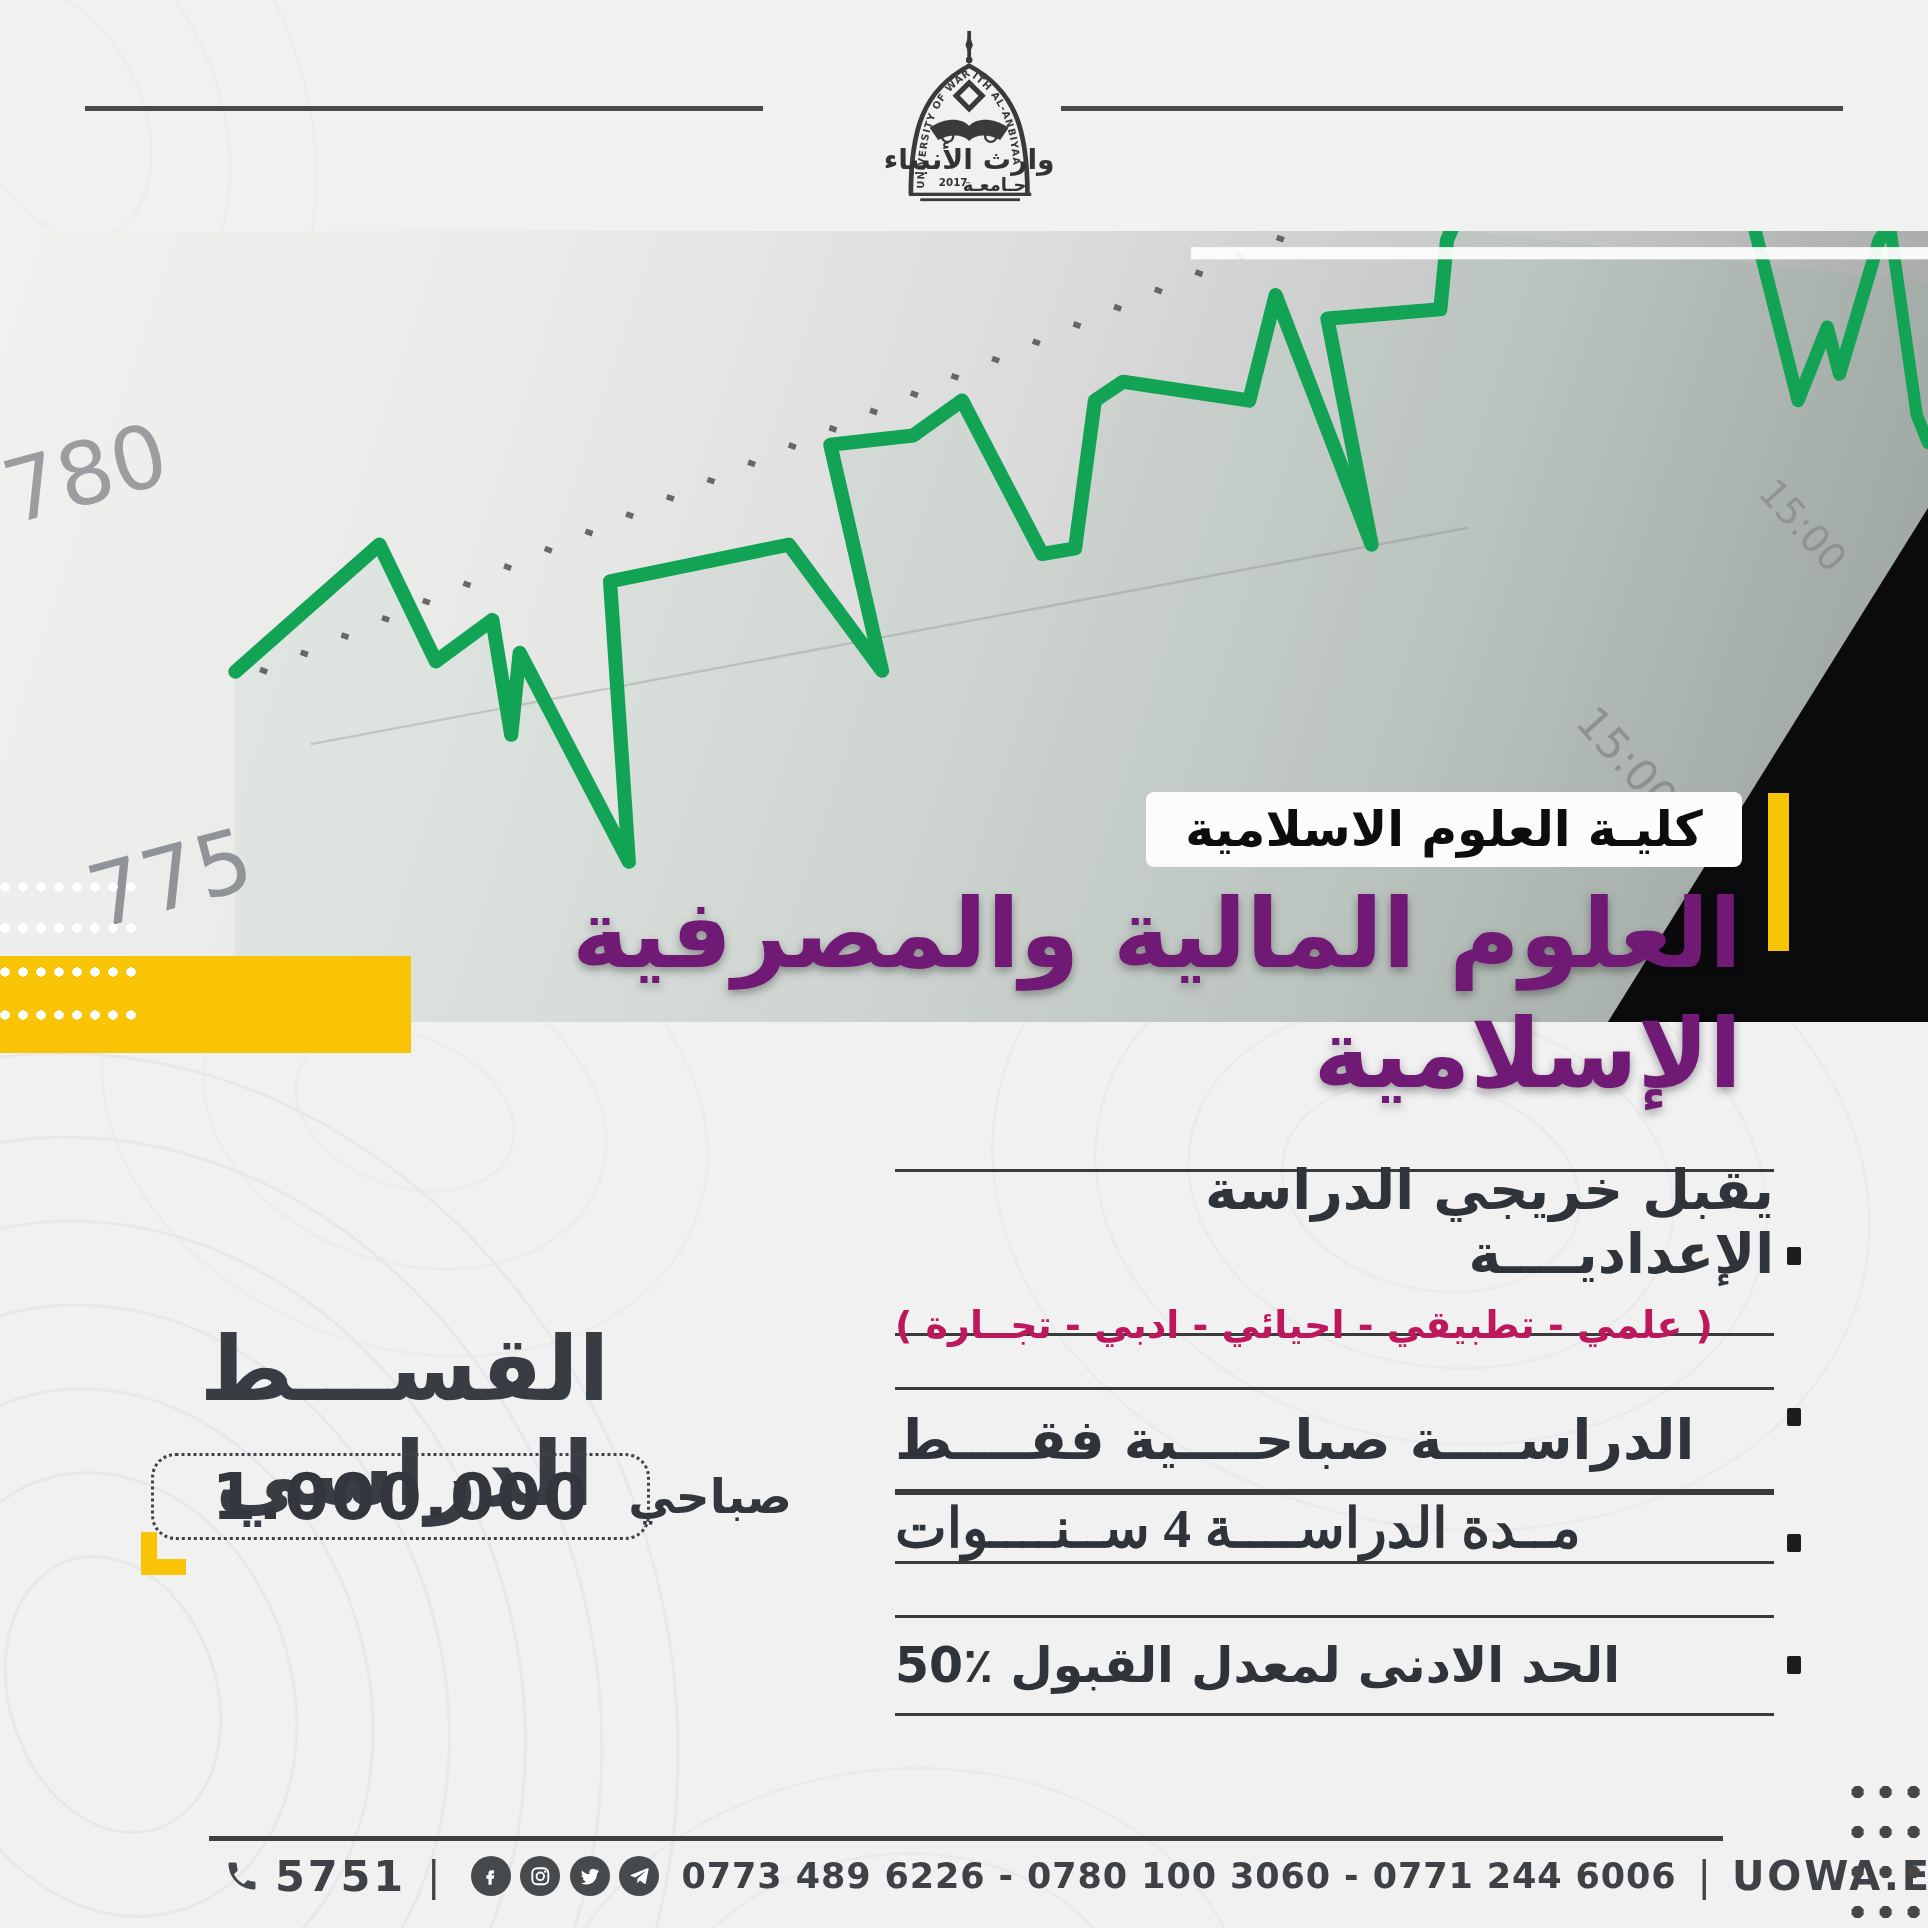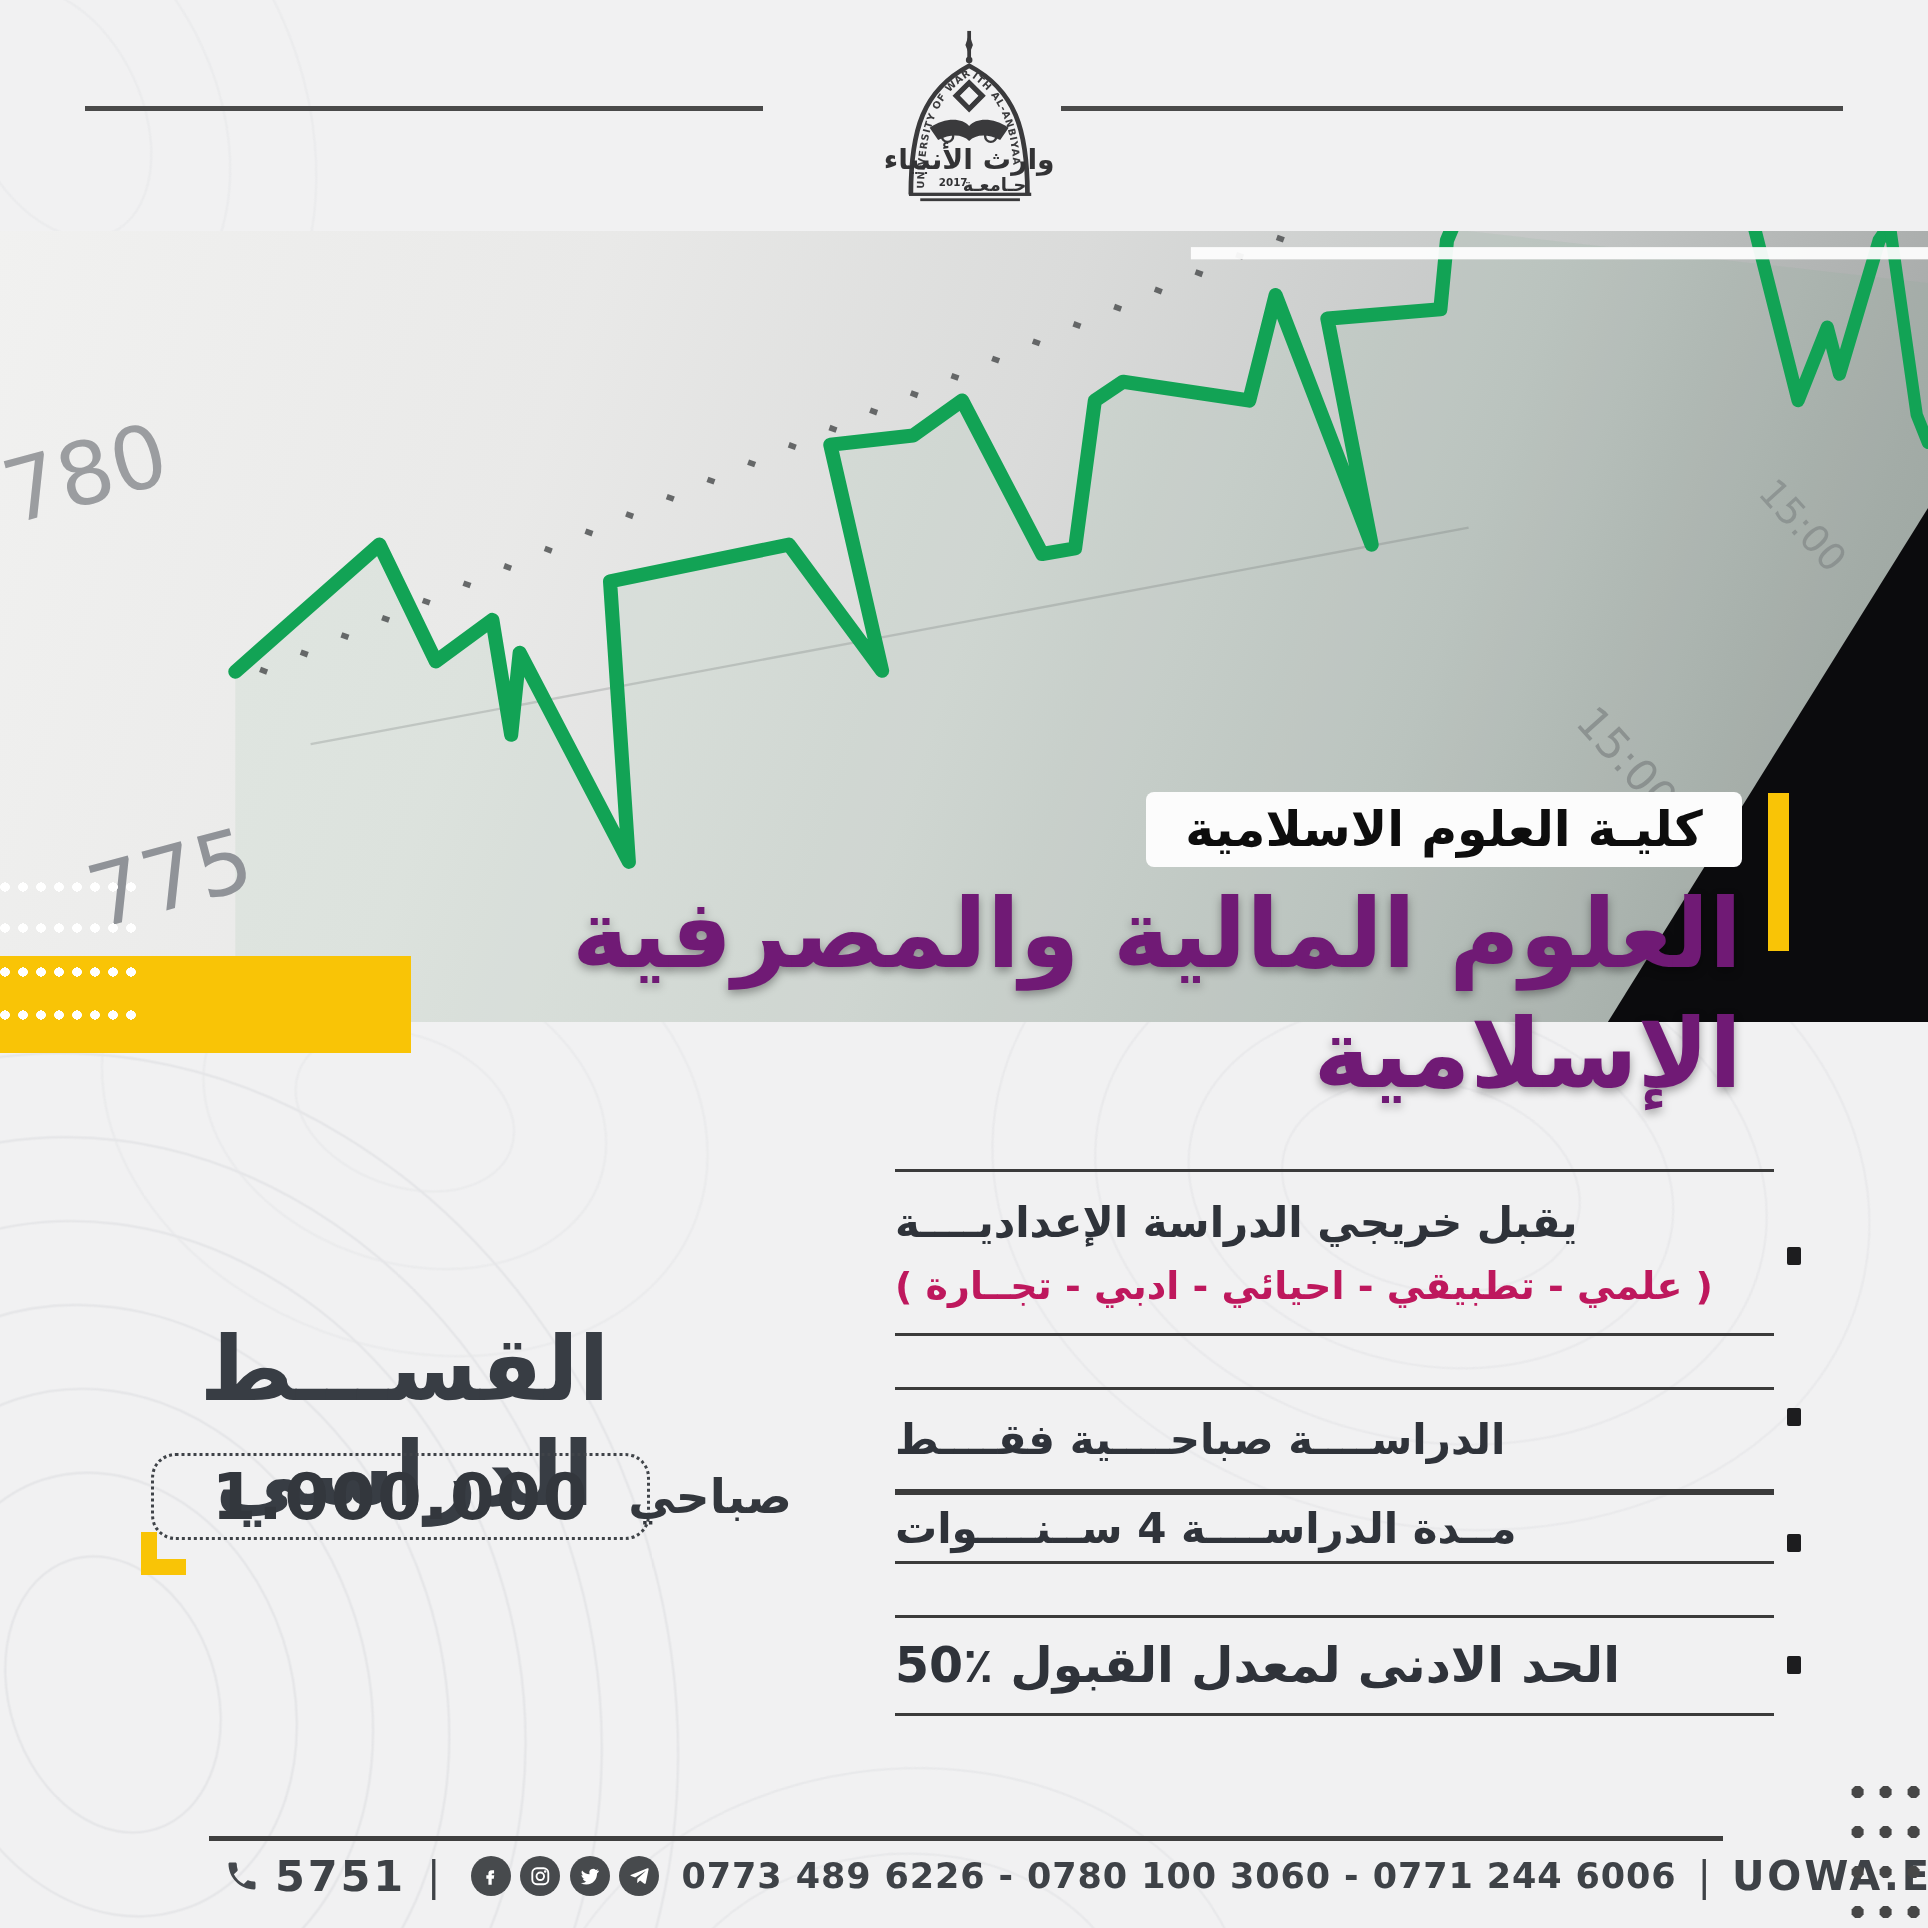--- a/index.html
+++ b/index.html
@@ -32,21 +32,21 @@
   .college-label { position:absolute; left:1146px; top:792px; width:596px; height:75px;
                    background:#fcfcfc; display:flex; align-items:center; justify-content:center;border-radius:8px; }
   .college-label span { font-size:49px; font-weight:700; color:#0d0d0d; }
   .dept-title { position:absolute; left:282px; top:874px; width:1460px; text-align:right;
                 font-size:96px; font-weight:700; color:#701a75; line-height:1.25;
                 text-shadow:0 3.8px 9.4px rgba(0,0,0,.35); }
 
   
   .info-box { position:absolute; left:895px; width:879px; border-top:3.8px solid #3b3b3b; border-bottom:3.8px solid #3b3b3b;
               display:flex; flex-direction:column; align-items:flex-end; justify-content:center; }
-  .info-box .l1 { font-size:42px; font-weight:700; color:#2f333a; }
+  .info-box .l1 { font-size:55px; font-weight:700; color:#2f333a; }
   .info-box .l2 { font-size:38px; font-weight:700; color:#be185d; margin-top:17px; }
   .bullet { position:absolute; left:1787px; width:14px; height:18px; background:#1d1d1f; border-radius:1.9px; }
 
   
   .tuition-title { position:absolute; left:122px; top:1316px; width:565px; text-align:center;
                    font-size:90px; font-weight:700; color:#383d44; }
   .amount-box { position:absolute; left:151px; top:1453px; width:499px; height:87px;
                 border:3.8px dotted #3f4348; border-radius:24.5px; display:flex; align-items:center; justify-content:center; }
   .amount-box span { font-size:64px; font-weight:700; color:#33373d; letter-spacing:1.9px; }
   .shift-label { position:absolute; left:670px; top:1469px; width:122px; text-align:center;
@@ -196,21 +196,21 @@
     <div class="l1">يقبل خريجي الدراسة الإعداديــــة</div>
     <div class="l2">( علمي - تطبيقي - احيائي - ادبي - تجــارة )</div>
   </div>
   <div class="bullet" style="top:1247px"></div>
 
   <div class="info-box" dir="rtl" style="top:1363px; height:105px;margin-top:24px;">
     <div class="l1">الدراســــة صباحــــية فقــــط</div>
   </div>
   <div class="bullet" style="top:1408px"></div>
 
-  <div class="info-box" dir="rtl" style="top:1492px; height:72px;">
+  <div class="info-box" dir="rtl" style="top:1492px; height:72px;font-family:Liberation Serif, serif;">
     <div class="l1">مــدة الدراســــة 4 ســنــــوات</div>
   </div>
   <div class="bullet" style="top:1534px"></div>
 
   <div class="info-box" dir="rtl" style="top:1615px; height:101px;">
     <div class="l1" style="font-size:49px">الحد الادنى لمعدل القبول ٪50</div>
   </div>
   <div class="bullet" style="top:1656px"></div>
 
   <div class="tuition-title" dir="rtl">القســـط الدراسي</div>

